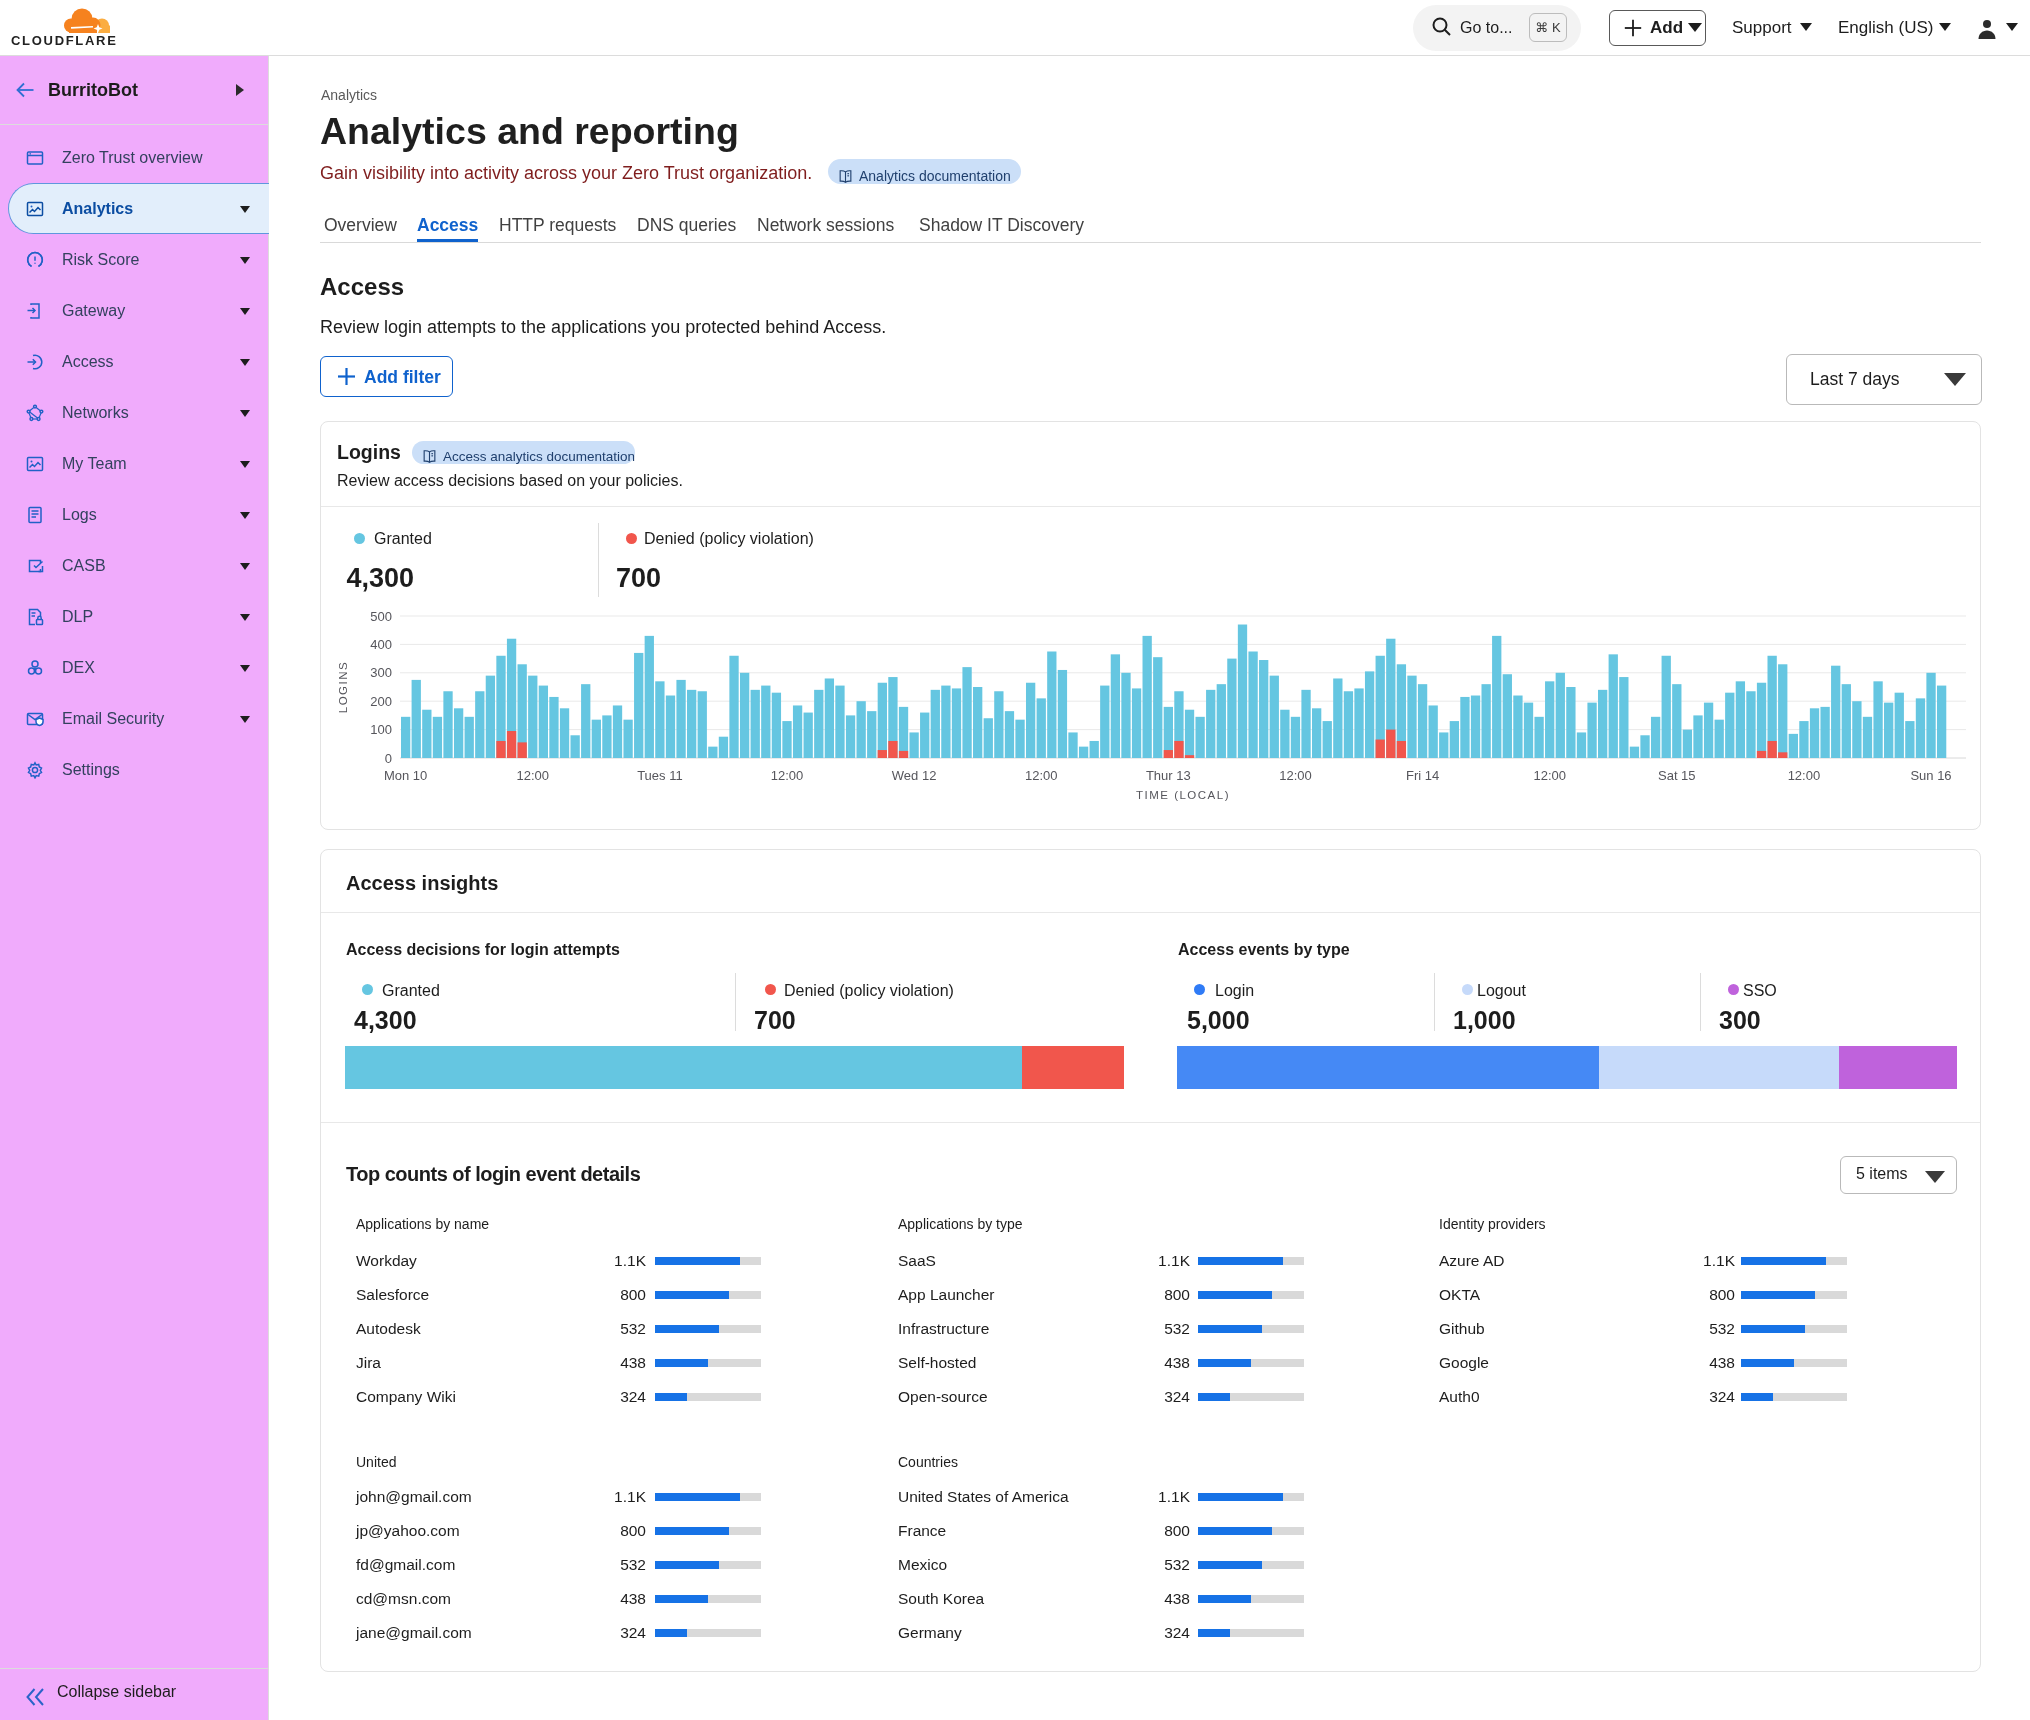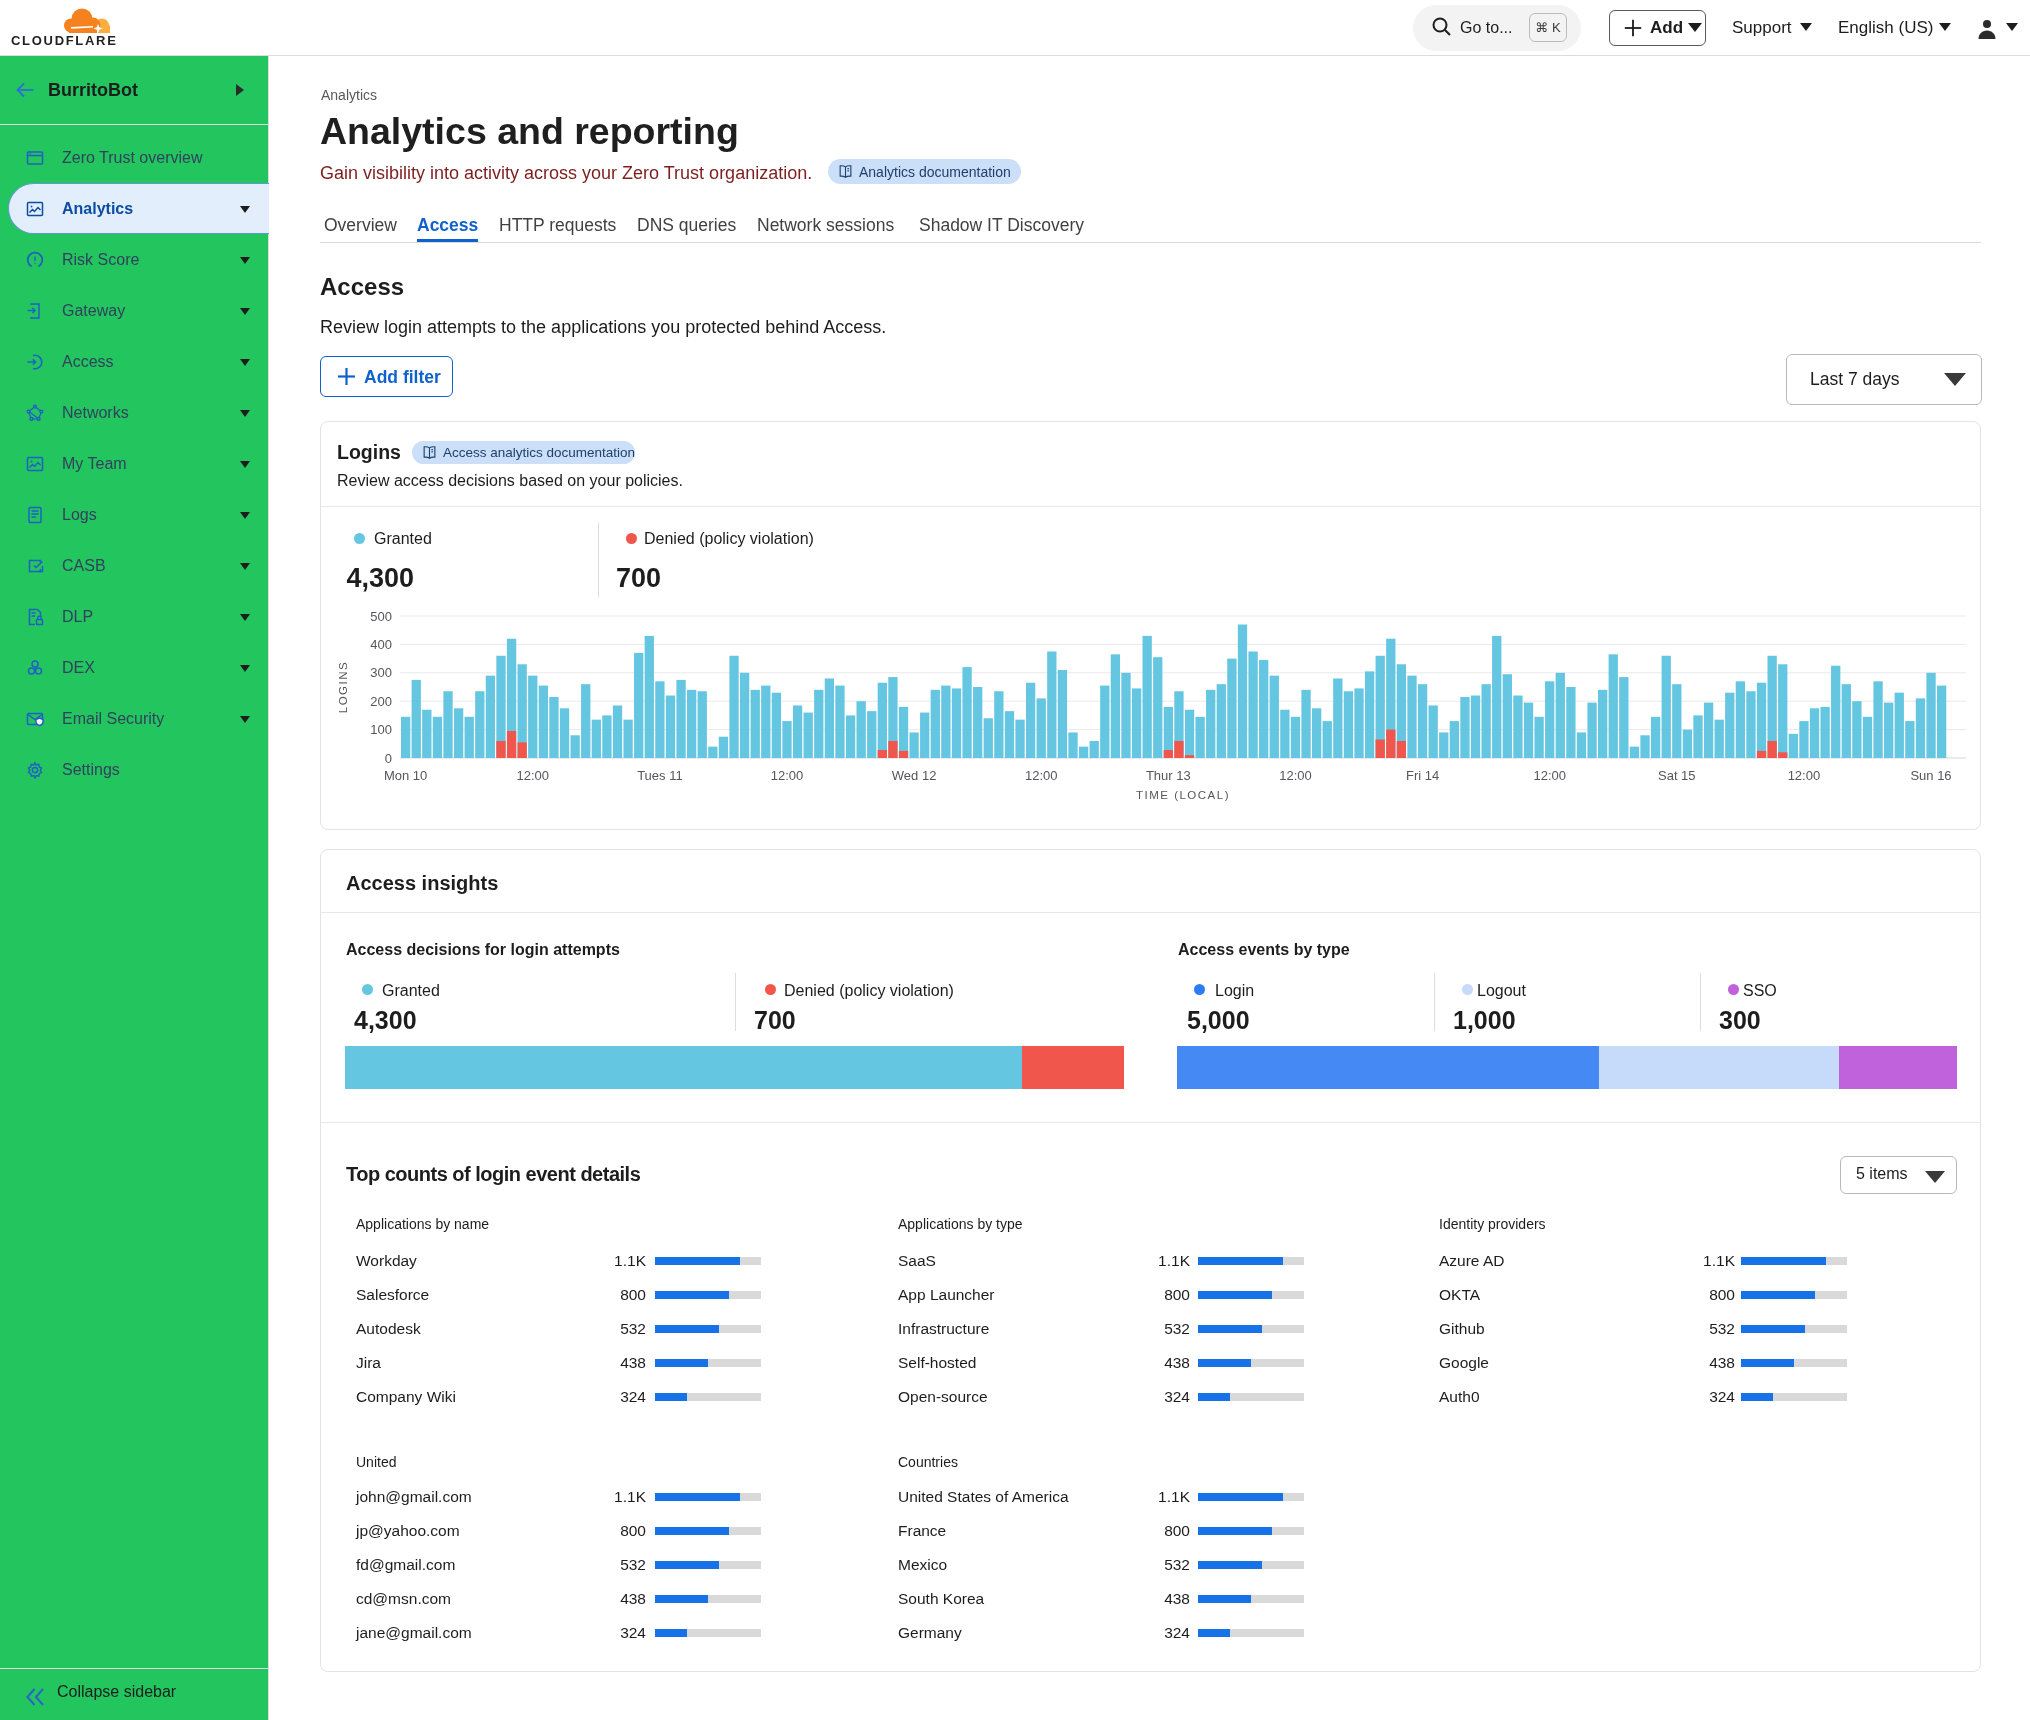--- a/index.html
+++ b/index.html
@@ -5,32 +5,32 @@
 .abs{position:absolute;}
 
 #header{position:absolute;left:0;top:0;width:2030px;height:56px;background:#fff;border-bottom:1px solid #dcdcdc;}
 #logo-text{position:absolute;left:11px;top:33px;font-size:13px;font-weight:bold;letter-spacing:1.7px;color:#222;}
 #searchpill{position:absolute;left:1413px;top:5px;width:168px;height:46px;border-radius:23px;background:#f3f3f3;}
 #goto{position:absolute;left:1460px;top:19px;font-size:16px;color:#1d1d1d;}
 #keycap{position:absolute;left:1529px;top:13px;width:38px;height:29px;border:1px solid #bcbcbc;border-radius:6px;font-size:13px;color:#3a3a3a;text-align:center;line-height:27px;}
 #addbtn{position:absolute;left:1609px;top:10px;width:97px;height:36px;border:1px solid #595959;border-radius:6px;background:#fff;}
 .hdritem{position:absolute;top:18px;font-size:17px;color:#1d1d1d;}
 
-#sidebar{position:absolute;left:0;top:56px;width:269px;height:1664px;background:#22c55e;border-right:1px solid #dcdcdc;}
+#sidebar{position:absolute;left:0;top:56px;width:269px;height:1664px;background:#f0abfc;border-right:1px solid #dcdcdc;}
 #acctrow{position:absolute;left:0;top:0;width:268px;height:69px;border-bottom:1px solid #dcdcdc;}
 #acctname{position:absolute;left:48px;top:24px;font-size:18px;font-weight:bold;color:#1d1d1d;}
 .navitem{position:absolute;left:0;width:268px;height:51px;}
 .navlabel{position:absolute;left:62px;top:50%;transform:translateY(-50%);font-size:16px;color:#33415e;}
 .navicon{position:absolute;left:26px;top:50%;transform:translateY(-50%);width:18px;height:18px;}
 .navcaret{position:absolute;right:18px;top:50%;margin-top:-3px;width:0;height:0;border-left:5.5px solid transparent;border-right:5.5px solid transparent;border-top:7px solid #1d1d1d;}
 #navsel{position:absolute;left:8px;top:127px;width:261px;height:51px;background:#e2eefb;border:1px solid #5f97dd;border-right:none;border-radius:25.5px 0 0 25.5px;}
 #collapse-border{position:absolute;left:0;top:1612px;width:268px;border-top:1px solid #dcdcdc;}
 #collapse{position:absolute;left:57px;top:1627px;font-size:16px;color:#1d1d1d;}
 h1.title{position:absolute;left:320px;top:110px;font-size:37.5px;letter-spacing:0px;font-weight:bold;color:#1f1f1f;}
-.badge{position:absolute;background:#cbdff8;border-radius:13px;color:#20406e;display:flex;align-items:center;}
+.badge{position:absolute;background:#cbdff8;border-radius:13px;color:#20406e;display:flex;align-items:flex-end;}
 .tabs{position:absolute;left:320px;top:210px;width:1661px;border-bottom:1px solid #d9d9d9;height:33px;}
 .tab{position:absolute;top:0;font-size:17.5px;color:#414141;white-space:nowrap;}
 .tab.active{color:#0f62cd;font-weight:bold;border-bottom:3px solid #0f62cd;padding-bottom:3px;}
 .card{position:absolute;background:#fff;border:1px solid #e3e3e3;border-radius:8px;}
 .divider-h{position:absolute;background:#e8e8e8;height:1px;}
 .divider-v{position:absolute;background:#dcdcdc;width:1px;}
 .dot{position:absolute;width:11px;height:11px;border-radius:50%;}
 .legnum{position:absolute;font-size:27px;font-weight:bold;color:#1d1d1d;}
 .legnum2{position:absolute;font-size:25px;font-weight:bold;color:#1d1d1d;}
 .leglab{position:absolute;font-size:16px;color:#1d1d1d;}

